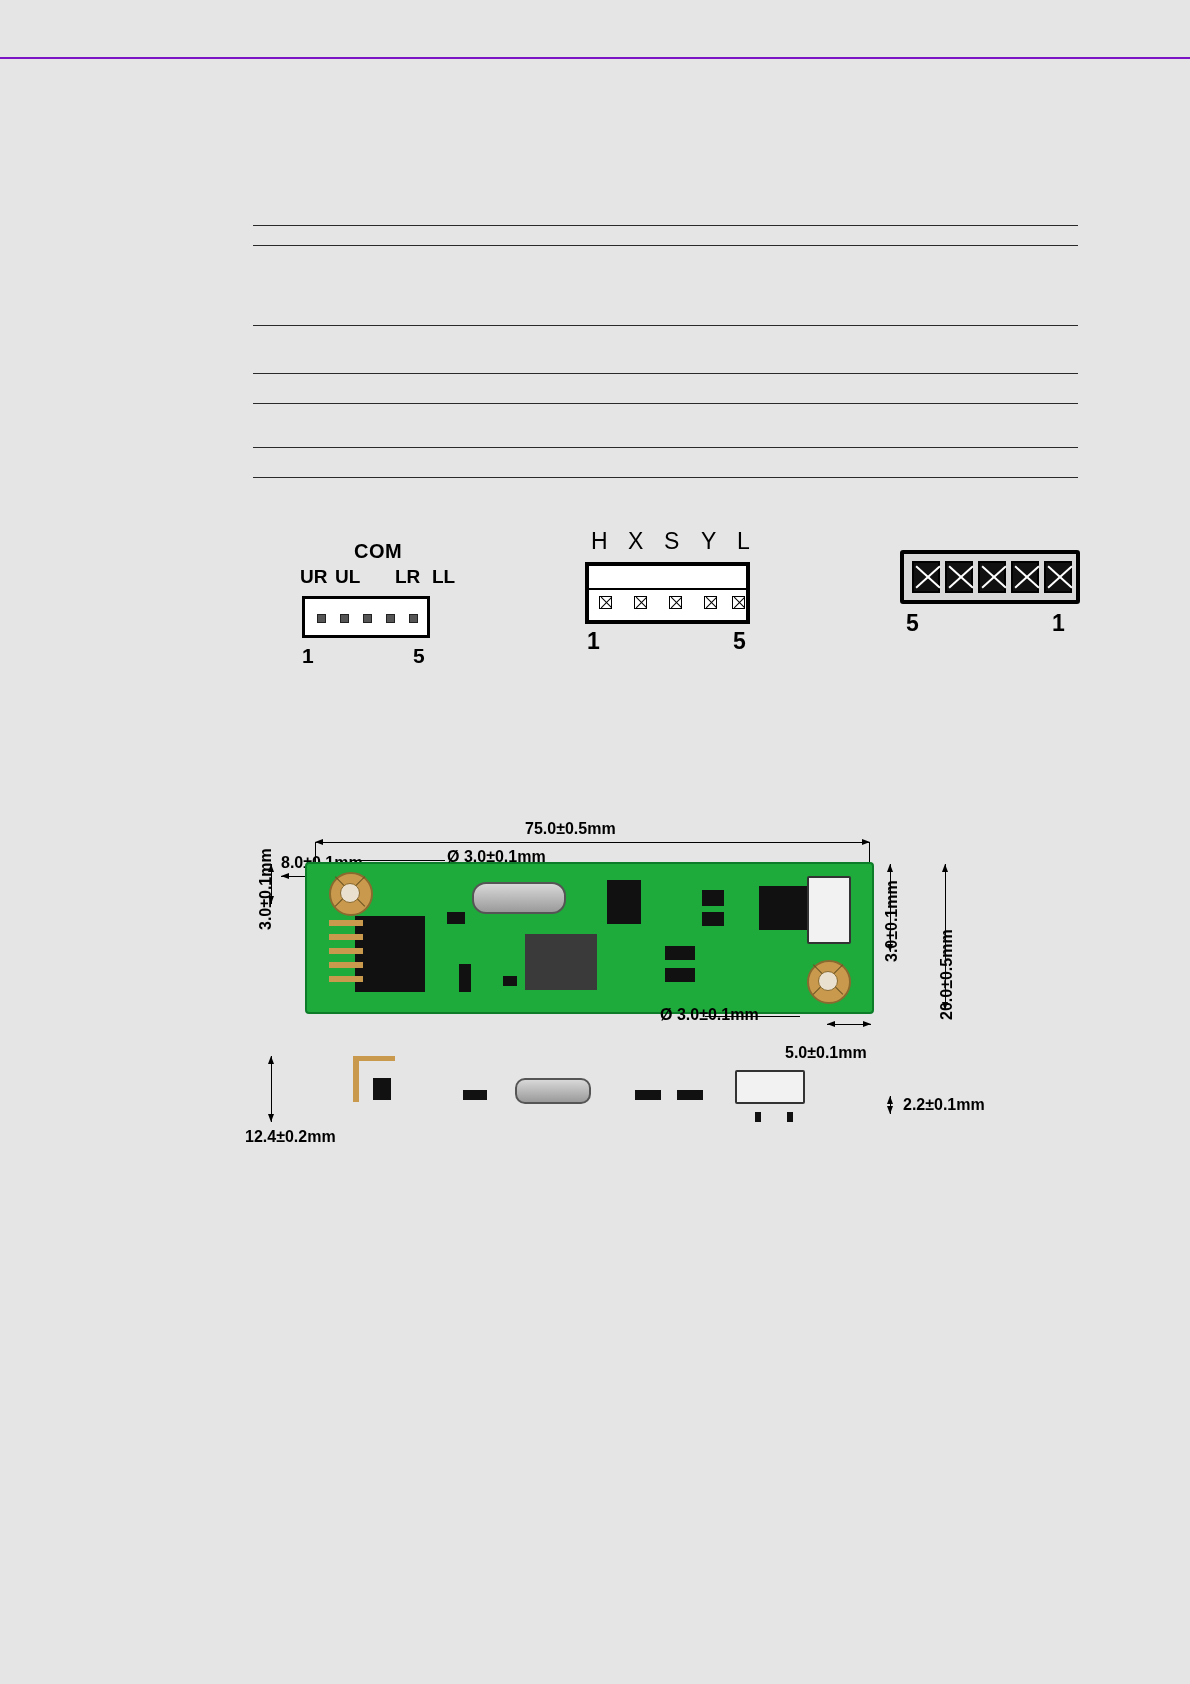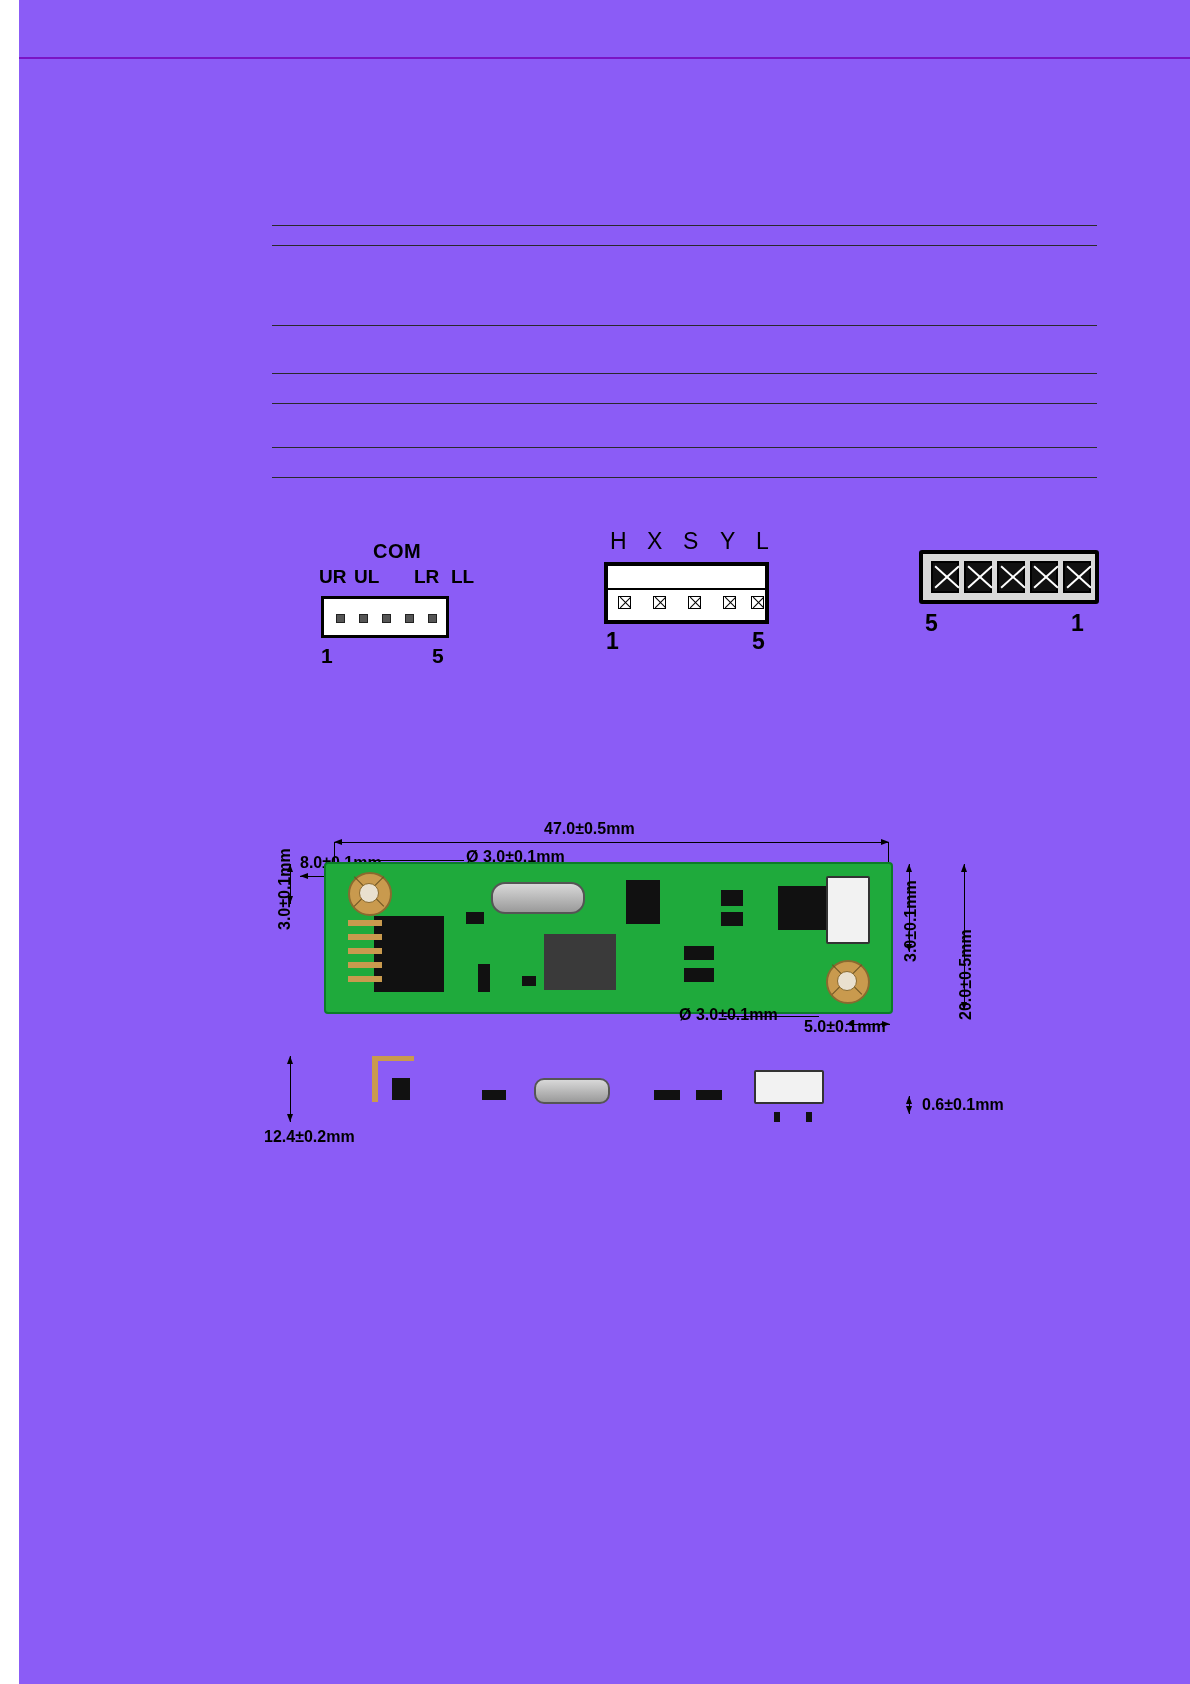--- a/index.html
+++ b/index.html
@@ -10,22 +10,21 @@
   body {
     width: 1190px;
     height: 1684px;
     position: relative;
     font-family: "Liberation Sans", sans-serif;
     overflow: hidden;
   }
   .page {
     position: absolute;
     inset: 0;
-    background: #8b5cf6;
-    margin-left: 19px;
+    background: #e5e5e5;
   }
   
   .top-rule {
     position: absolute;
     left: 0;
     top: 57px;
     width: 1190px;
     height: 2px;
     background: #7b14c4;
   }
@@ -413,21 +412,21 @@
       </div>
       <div class="num num-5">5</div>
       <div class="num num-1">1</div>
     </div>
 
   </div>
 
   <div class="mech">
 
     <div class="arrowline" style="left:80px; top:22px; width:555px;"></div>
-    <div class="dimtext" style="left:290px; top:0px;">47.0±0.5mm</div>
+    <div class="dimtext" style="left:290px; top:0px;">75.0±0.5mm</div>
     <div class="extline" style="left:80px; top:22px; width:1px; height:24px;"></div>
     <div class="extline" style="left:634px; top:22px; width:1px; height:24px;"></div>
 
     <div class="arrowline" style="left:46px; top:56px; width:58px;"></div>
     <div class="dimtext" style="left:46px; top:34px;">8.0±0.1mm</div>
 
     <div class="arrowline v" style="left:36px; top:44px; height:40px;"></div>
     <div class="dimtext vert" style="left:22px; top:110px;">3.0±0.1mm</div>
 
     <div class="pcb-top">
@@ -468,34 +467,34 @@
     <div class="arrowline v" style="left:710px; top:44px; height:146px;"></div>
     <div class="dimtext vert" style="left:703px; top:200px;">20.0±0.5mm</div>
 
     <div class="leadline" style="left:115px; top:40px; width:95px; height:1px;"></div>
     <div class="dimtext" style="left:212px; top:28px;">Ø 3.0±0.1mm</div>
 
     <div class="leadline" style="left:470px; top:196px; width:95px; height:1px;"></div>
     <div class="dimtext" style="left:425px; top:186px;">Ø 3.0±0.1mm</div>
 
     <div class="arrowline" style="left:592px; top:204px; width:44px;"></div>
-    <div class="dimtext" style="left:550px; top:198px;">5.0±0.1mm</div>
+    <div class="dimtext" style="left:550px; top:224px;">5.0±0.1mm</div>
 
     <div class="comp pad" style="left:118px; top:236px; width:6px; height:46px;"></div>
     <div class="comp pad" style="left:118px; top:236px; width:42px; height:5px;"></div>
     <div class="comp" style="left:138px; top:258px; width:18px; height:22px;"></div>
     <div class="xtal" style="left:280px; top:258px; width:72px; height:22px; border-radius:10px;"></div>
     <div class="comp" style="left:228px; top:270px; width:24px; height:10px;"></div>
     <div class="comp" style="left:400px; top:270px; width:26px; height:10px;"></div>
     <div class="comp" style="left:442px; top:270px; width:26px; height:10px;"></div>
     <div class="conn-wht" style="left:500px; top:250px; width:66px; height:30px;"></div>
     <div class="comp" style="left:520px; top:292px; width:6px; height:10px;"></div>
     <div class="comp" style="left:552px; top:292px; width:6px; height:10px;"></div>
 
     <div class="arrowline v" style="left:36px; top:236px; height:66px;"></div>
     <div class="dimtext" style="left:10px; top:308px;">12.4±0.2mm</div>
 
     <div class="arrowline v" style="left:655px; top:276px; height:18px;"></div>
-    <div class="dimtext" style="left:668px; top:276px;">0.6±0.1mm</div>
+    <div class="dimtext" style="left:668px; top:276px;">2.2±0.1mm</div>
 
   </div>
 
 </div>
 
 </body></html>

